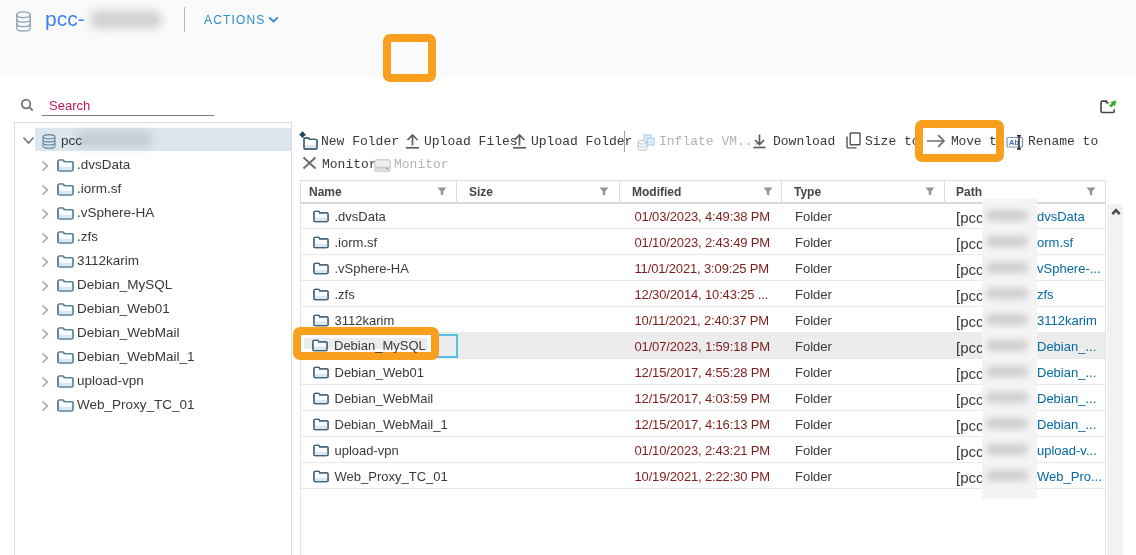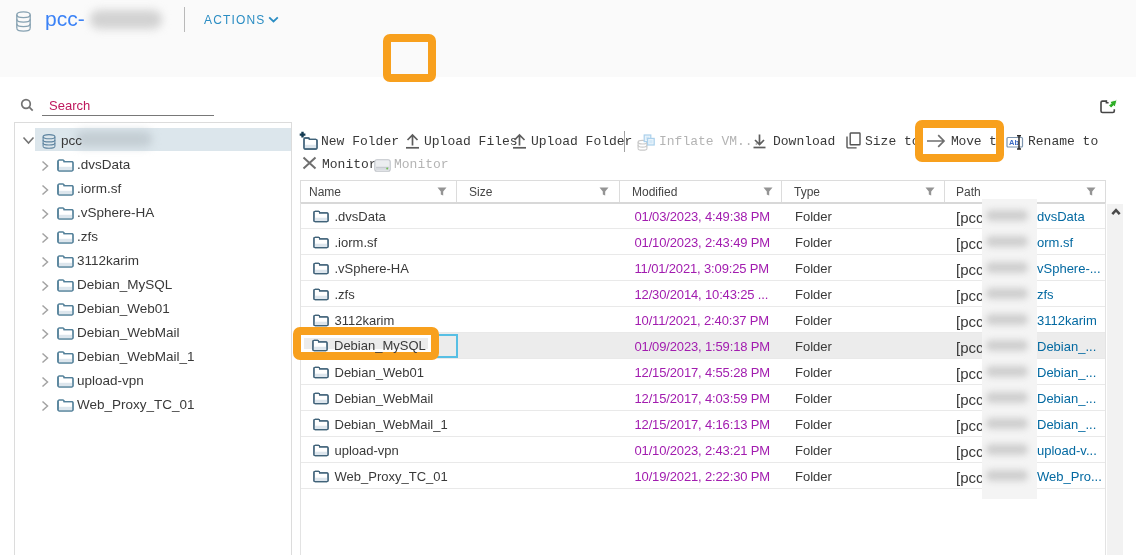--- a/index.html
+++ b/index.html
@@ -24,27 +24,27 @@
 #tree { left:14px; top:122px; width:278px; height:433px; border:1px solid #dcdcdc; border-bottom:none; background:#fff; }
 #treesel { left:35px; top:128px; width:256px; height:23px; background:#dce6ec; }
 #treeselblur { left:76px; top:131px; width:76px; height:16px; background:#c3cdd3; border-radius:7px; filter:blur(4px); }
 .tlabel { position:absolute; font-size:13.5px; color:#393939; white-space:nowrap; }
 
 .tbtxt.gray { color:#b4b4b4 !important; }
 .tbtxt { position:absolute; font-size:13px; color:#393939; white-space:nowrap;font-family:Liberation Mono, monospace; }
 #tbsep { left:624px; top:131px; width:1px; height:21px; background:#a2a2a2; }
 
 #thead { left:300px; top:180px; width:806px; height:24px; border:1px solid #dcdcdc; border-bottom:2px solid #d8d8d8; background:#fff; }
-.hcell { position:absolute; top:185px; font-size:12px; font-weight:400; color:#454545; white-space:nowrap; }
+.hcell { position:absolute; top:185px; font-size:12px; font-weight:700; color:#454545; white-space:nowrap; }
 .vline { position:absolute; top:181px; width:1px; height:21px; background:#dcdcdc; }
 #tbody { left:300px; top:203px; width:806px; height:352px; border-left:1px solid #e3e3e3; border-right:1px solid #e3e3e3; }
 .row { position:absolute; left:0; width:804px; height:26px; border-bottom:1px solid #e9e9e9; }
 .rowsel { background:#ececec; }
 .cname { position:absolute; left:33.5px; top:6px; font-size:13px; color:#393939; white-space:nowrap; }
-.cmod  { position:absolute; left:333.5px; top:6px; letter-spacing:-0.15px; font-size:13px; color:#a21caf; white-space:nowrap;text-align:center; }
+.cmod  { position:absolute; left:333.5px; top:6px; letter-spacing:-0.15px; font-size:13px; color:#7f1d1d; white-space:nowrap;text-align:center; }
 .ctype { position:absolute; left:494px; top:6px; font-size:13px; color:#393939; white-space:nowrap; }
 .cpath { position:absolute; left:655px; top:6px; font-size:15px; color:#393939; white-space:nowrap; }
 .cpfrag{ position:absolute; left:736px; top:6px; font-size:13px; color:#0369a1; white-space:nowrap; }
 .ficon { position:absolute; left:12px; top:7px; }
 #pathband { left:982px; top:199px; width:55px; height:300px; background:#f4f4f4; }
 .smudge { position:absolute; left:4px; width:42px; height:11px; background:#cfcfcf; border-radius:5px; filter:blur(3px); }
 
 #bluebox { left:420px; top:334px; width:38px; height:24px; border:2px solid #57bfe4; border-left:none; }
 
 #sbar { left:1107px; top:204px; width:16px; height:351px; background:#f2f2f2; }
@@ -364,21 +364,21 @@
         <span class="cpath">[pcc</span>
         <span class="cpfrag">3112karim</span>
       </div>
     <div class="row rowsel" style="top:130px">
         <svg class="ficon" width="16" height="13" viewBox="0 0 17 13">
           <path d="M1 2.2 Q1 1 2.2 1 L6 1 Q7 1 7 2 L7 2.6 L14.8 2.6 Q16 2.6 16 3.8 L16 10.8 Q16 12 14.8 12 L2.2 12 Q1 12 1 10.8 Z" fill="#fff" stroke="#41637a" stroke-width="1.3"></path>
           <rect x="1.8" y="7.8" width="13.4" height="3.4" fill="#dde6ed"></rect>
           <path d="M1 2.2 Q1 1 2.2 1 L6 1 Q7 1 7 2 L7 2.6 L14.8 2.6 Q16 2.6 16 3.8 L16 10.8 Q16 12 14.8 12 L2.2 12 Q1 12 1 10.8 Z" fill="none" stroke="#41637a" stroke-width="1.3"></path>
         </svg>
         <span class="cname">Debian_MySQL</span>
-        <span class="cmod">01/09/2023, 1:59:18 PM</span>
+        <span class="cmod">01/07/2023, 1:59:18 PM</span>
         <span class="ctype">Folder</span>
         <span class="cpath">[pcc</span>
         <span class="cpfrag">Debian_...</span>
       </div>
     <div class="row" style="top:156px">
         <svg class="ficon" width="16" height="13" viewBox="0 0 17 13">
           <path d="M1 2.2 Q1 1 2.2 1 L6 1 Q7 1 7 2 L7 2.6 L14.8 2.6 Q16 2.6 16 3.8 L16 10.8 Q16 12 14.8 12 L2.2 12 Q1 12 1 10.8 Z" fill="#fff" stroke="#41637a" stroke-width="1.3"></path>
           <rect x="1.8" y="7.8" width="13.4" height="3.4" fill="#dde6ed"></rect>
           <path d="M1 2.2 Q1 1 2.2 1 L6 1 Q7 1 7 2 L7 2.6 L14.8 2.6 Q16 2.6 16 3.8 L16 10.8 Q16 12 14.8 12 L2.2 12 Q1 12 1 10.8 Z" fill="none" stroke="#41637a" stroke-width="1.3"></path>
         </svg>

